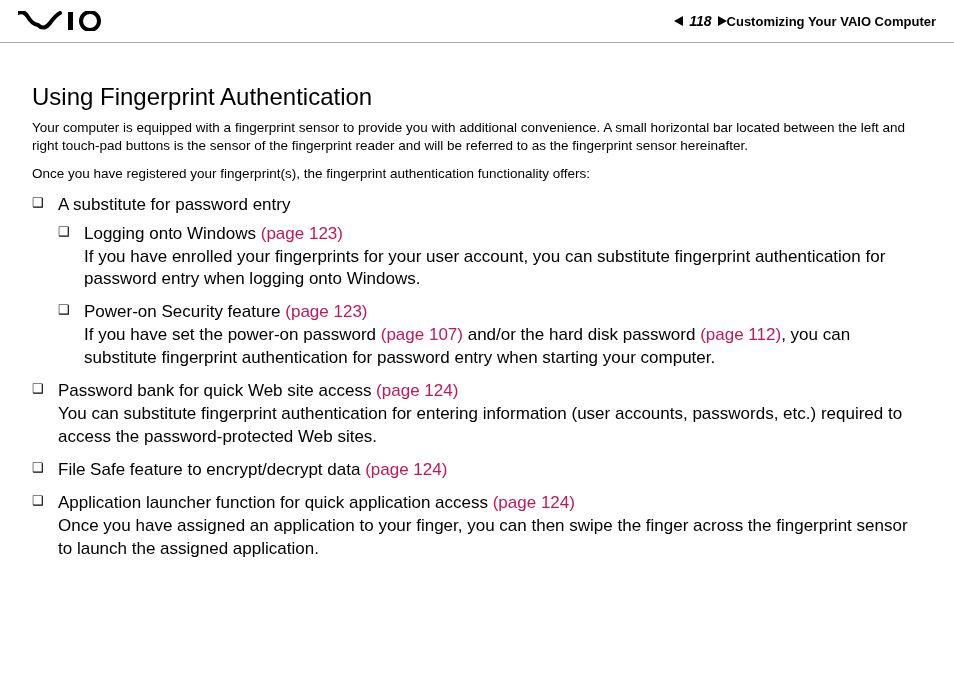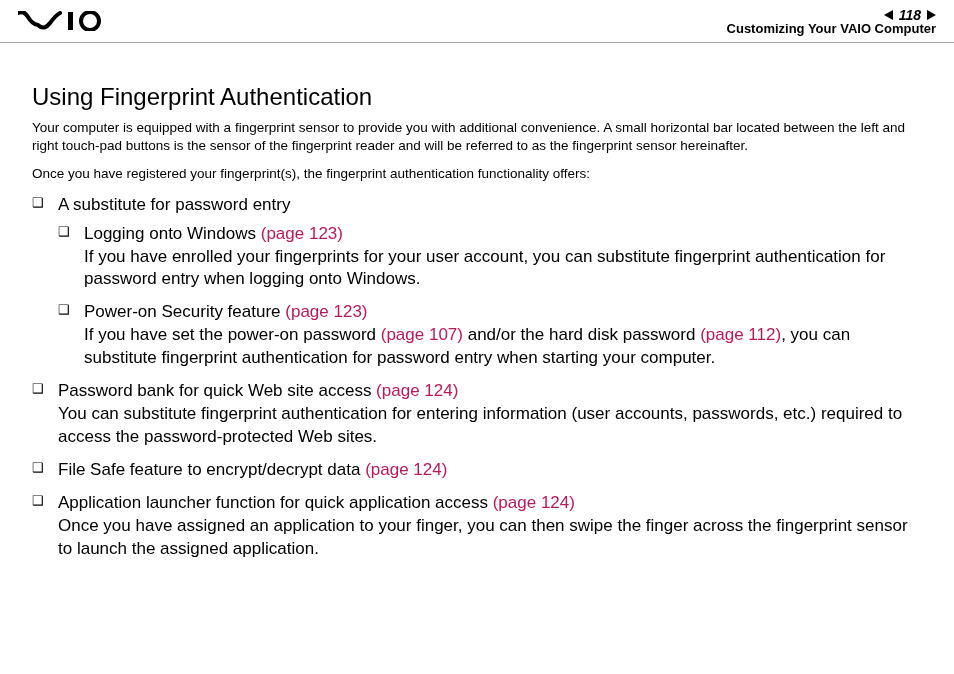--- a/index.html
+++ b/index.html
@@ -29,21 +29,21 @@
     justify-content: space-between;
   }
   .logo {
     display: flex;
     align-items: center;
     gap: 1px;
   }
   .logo svg { display: block; }
   .header-right {
     display: flex;
-    flex-direction: column;
+    flex-direction: row;
     align-items: flex-end;
     gap: 0;
   }
   .pagenav {
     display: flex;
     align-items: center;
     gap: 6px;
   }
   .pagenav .arrow {
     width: 0; height: 0;

